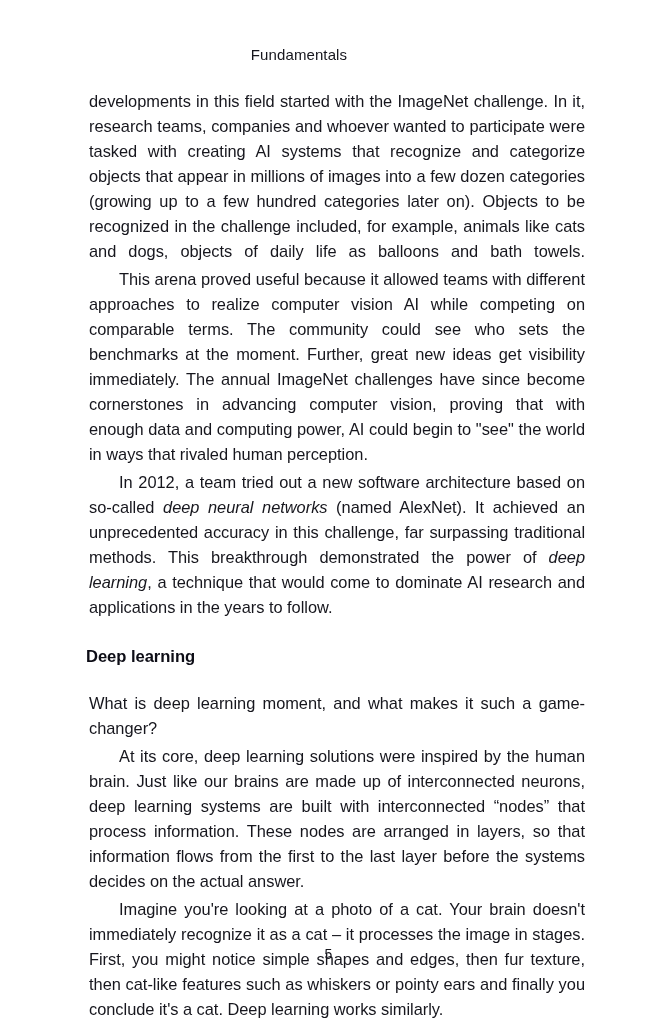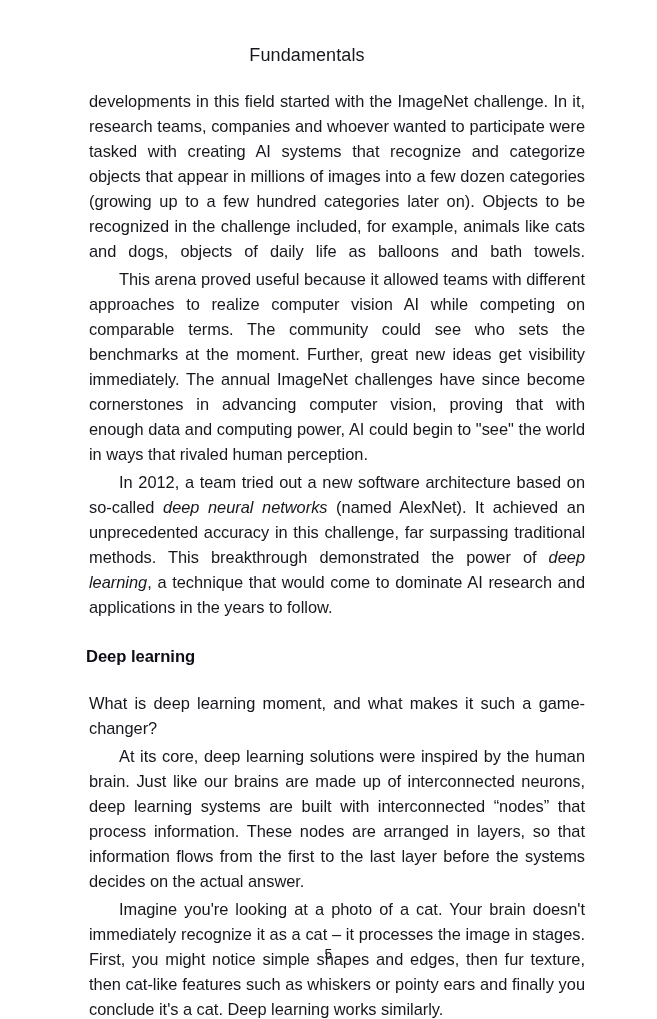--- a/index.html
+++ b/index.html
@@ -18,24 +18,24 @@
   .page {
     position: relative;
     width: 657px;
     height: 1019px;
     background: #ffffff;
     box-sizing: border-box;
   }
   .running-head {
     position: absolute;
     top: 46px;
-    left: 8px;
+    left: 0;
     width: 598px;
     text-align: center;
-    font-size: 18px;
+    font-size: 15px;
     line-height: 18px;
     color: #16161d;
     letter-spacing: 0.1px;
   }
   .content {
     position: absolute;
     top: 86px;
     left: 86px;
     width: 502px;
   }

